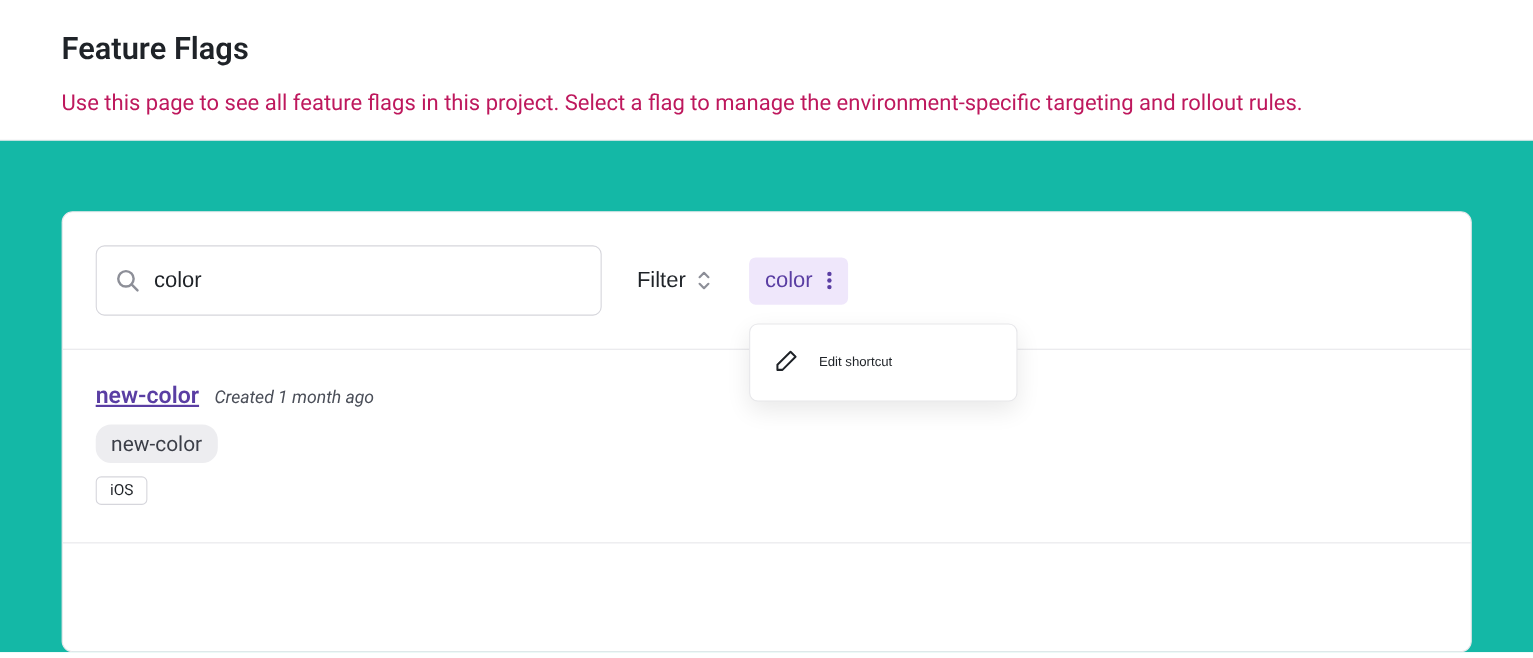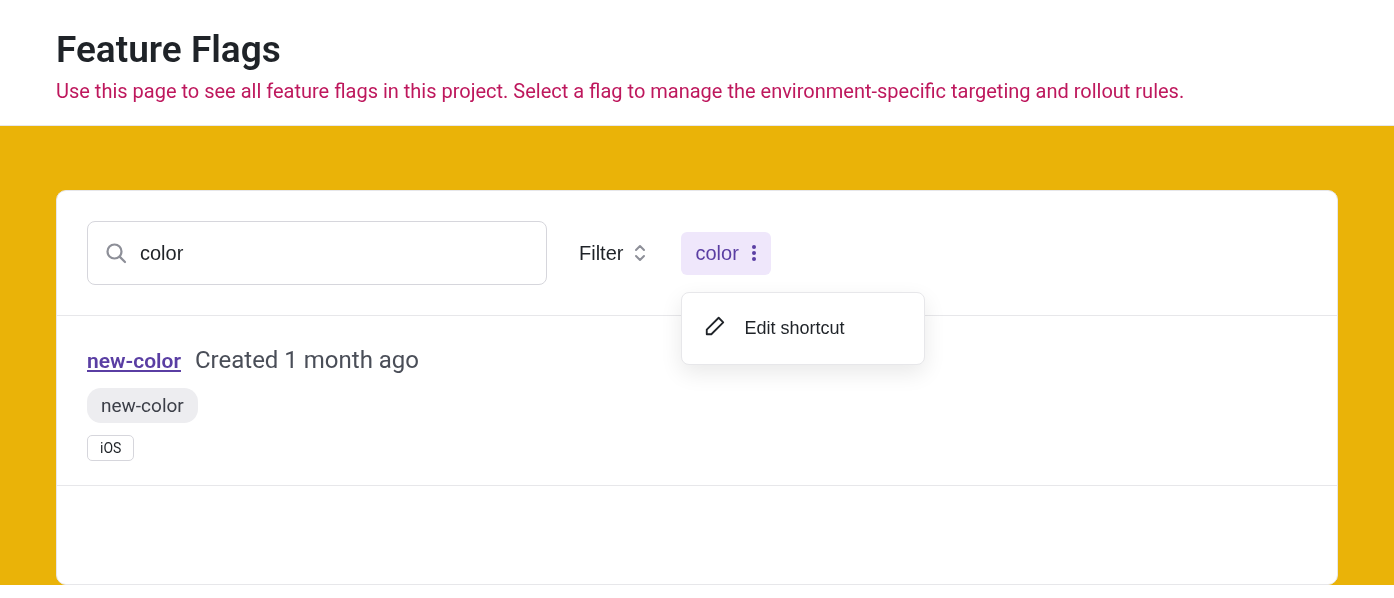--- a/index.html
+++ b/index.html
@@ -8,32 +8,32 @@
       color: #1f2328;
       background: #ffffff;
       width: 1394px;
     }
     .header-section {
       padding: 28px 56px 22px 56px;
       border-bottom: 1px solid #e7e7ea;
       background: #ffffff;
     }
     .page-title {
-      font-size: 37px;
+      font-size: 28px;
       font-weight: 600;
       color: #1f2328;
-      margin-bottom: 8px;
+      margin-bottom: 20px;
     }
     .page-subtitle {
       font-size: 20px;
       font-weight: 400;
       color: #be185d;
     }
     .content-area {
-      background: #eab308;
+      background: #14b8a6;
       padding: 64px 56px 0 56px;
     }
     .card {
       background: #ffffff;
       border: 1px solid #e7e7ea;
       border-radius: 10px;
       overflow: visible;
     }
     .toolbar {
       display: flex;
@@ -103,50 +103,51 @@
       box-shadow: 0 8px 22px rgba(0,0,0,0.09);
       padding: 10px 0;
       min-width: 244px;
       z-index: 10;
     }
     .dropdown-item {
       display: flex;
       align-items: center;
       gap: 18px;
       padding: 12px 22px;
-      font-size: 18px;
+      font-size: 12px;
       color: #1f2328;
       cursor: pointer;
       background: transparent;
       border: none;
       width: 100%;
       text-align: left;
     }
     .dropdown-item.danger { color: #d73a3a; }
     .dropdown-item svg { flex-shrink: 0; }
     .flag-item {
-      padding: 30px 30px 24px 30px;
+      padding: 30px 30px 34px 30px;
       border-bottom: 1px solid #e7e7ea;
     }
     .flag-title-row {
       display: flex;
       align-items: baseline;
       gap: 14px;
       margin-bottom: 14px;
     }
     .flag-link {
       font-size: 21px;
       font-weight: 600;
       color: #5a3ea3;
       text-decoration: underline;
       cursor: pointer;
     }
     .flag-meta {
-      font-size: 24px;
+      font-size: 16px;
       color: #4a4e58;
+      font-style: italic;
     }
     .tags-row {
       display: flex;
       gap: 10px;
       flex-wrap: wrap;
     }
     .tags-row + .tags-row { margin-top: 12px; }
     .tag-pill {
       display: inline-flex;
       align-items: center;

